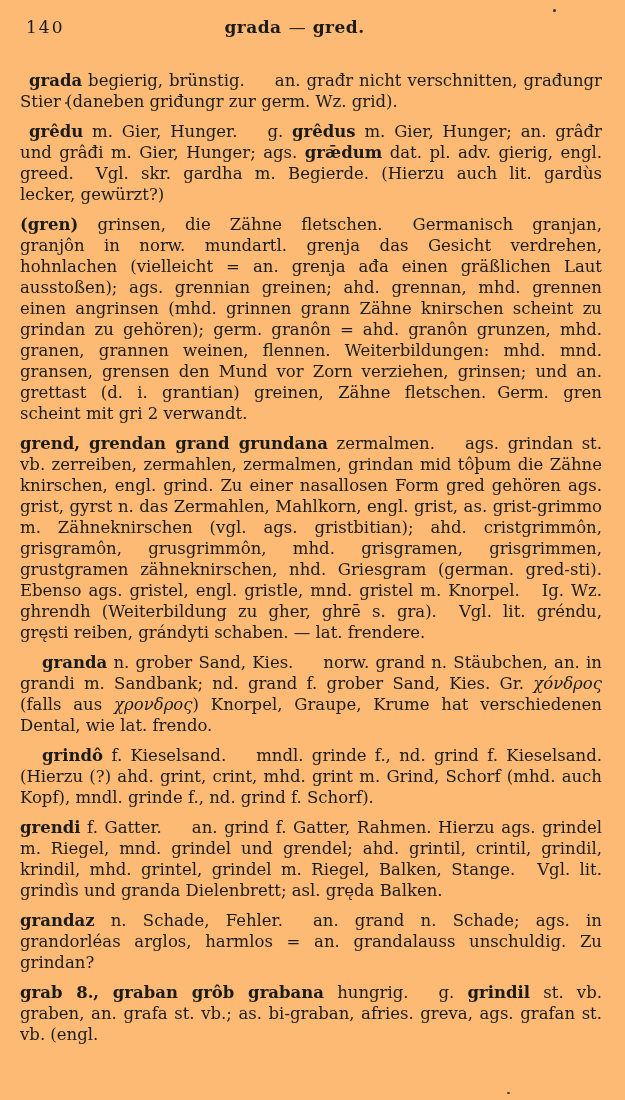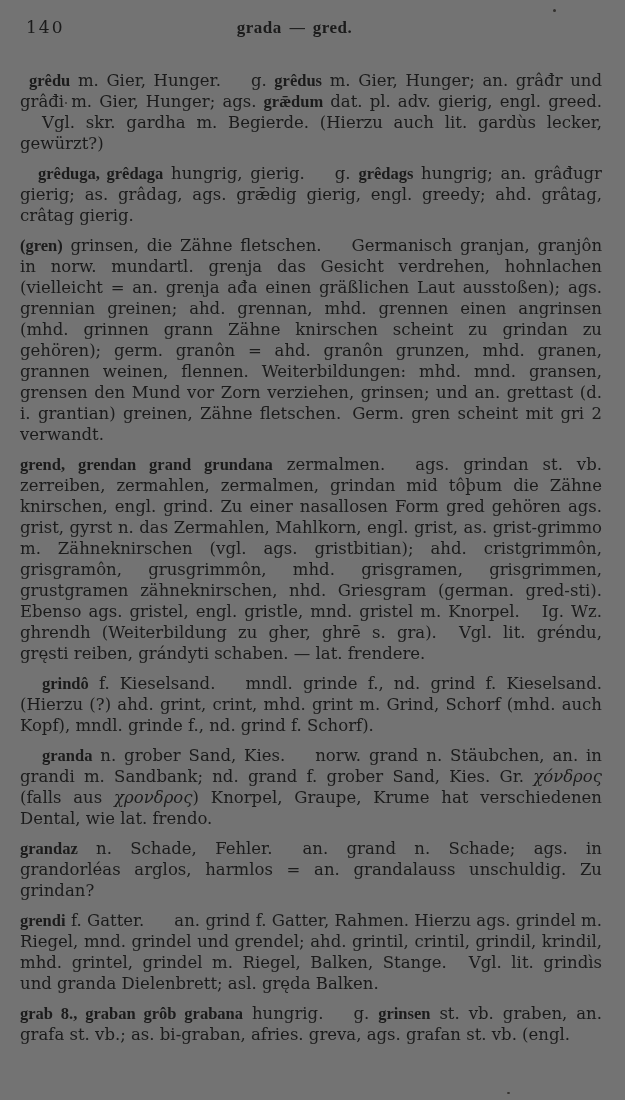--- a/index.html
+++ b/index.html
@@ -1,71 +1,71 @@
 <!DOCTYPE html>
 <html><head>
 <meta charset="utf-8">
 <title>140 grada — grab.</title>
 <style>
   html,body{margin:0;padding:0;}
   body{width:625px;height:1100px;background:#f4f2ec;}
   .page{
     position:relative;width:625px;height:1100px;box-sizing:border-box;
-    background:#737373;color:#1b1b1b;overflow:hidden;
+    background:#fdba74;color:#1b1b1b;overflow:hidden;
     font-family:"DejaVu Serif", serif;
     font-size:16.5px;line-height:21px;
   }
   .running-head{position:relative;height:44px;}
   .page-num{position:absolute;left:26px;top:17px;font-size:17px;letter-spacing:2px;}
   .head-center{position:absolute;left:0;right:36px;top:17px;text-align:center;font-size:17px;}
   .head-center .b{letter-spacing:0.5px;}
   .head-sep{margin:0 7px;}
   .entries{padding:26px 23px 0 20px;text-align:justify;}
   p.entry{margin:0;padding:0;}
   .entry + .entry{margin-top:9px;}
   .ind-a{margin-left:28px;text-indent:9px;}
   .ind-b{margin-left:52px;text-indent:18px;}
   .ind-c{margin-left:20px;text-indent:22px;}
-  .b{font-weight:bold;font-family:Liberation Serif, serif;}
+  .b{font-weight:bold;}
   .gk{font-style:italic;}
   .gap{display:inline-block;width:30px;}
   .gap-md{display:inline-block;width:22px;}
   .gap-sm{display:inline-block;width:11px;}
   .speck{position:absolute;background:#33312e;border-radius:50%;}
 </style>
 </head>
 <body>
 
 <div class="page">
 
   <header class="running-head">
     <span class="page-num">140</span>
     <span class="head-center"><span class="b">grada</span><span class="head-sep">—</span><span class="b">gred.</span></span>
   </header>
 
   <main class="entries">
 
+    <p class="entry ind-a"><span class="b">grada</span><span> begierig, brünstig.</span><span class="gap"></span><span>an. građr nicht verschnitten, građungr Stier (daneben griđungr zur germ. Wz. grid).</span></p>
 
     <p class="entry ind-a"><span class="b">grêdu</span><span> m. Gier, Hunger.</span><span class="gap"></span><span>g. </span><span class="b">grêdus</span><span> m. Gier, Hunger; an. grâđr und grâđi m. Gier, Hunger; ags. </span><span class="b">grǣdum</span><span> dat. pl. adv. gierig, engl. greed.</span><span class="gap-md"></span><span>Vgl. skr. gardha m. Begierde. (Hierzu auch lit. gardùs lecker, gewürzt?)</span></p>
 
-    <p class="entry ind-b"><span class="b">grêduga, grêdaga</span><span> hungrig, gierig.</span><span class="gap"></span><span>g. </span><span class="b">grêdags</span><span> hungrig; an. grâđugr gierig; as. grâdag, ags. grǣdig gierig, engl. greedy; ahd. grâtag, crâtag gierig.</span></p>
 
     <p class="entry"><span class="b">(gren)</span><span> grinsen, die Zähne fletschen.</span><span class="gap"></span><span>Germanisch granjan, granjôn in norw. mundartl. grenja das Gesicht verdrehen, hohnlachen (vielleicht = an. grenja ađa einen gräßlichen Laut ausstoßen); ags. grennian greinen; ahd. grennan, mhd. grennen einen angrinsen (mhd. grinnen grann Zähne knirschen scheint zu grindan zu gehören); germ. granôn = ahd. granôn grunzen, mhd. granen, grannen weinen, flennen. Weiterbildungen: mhd. mnd. gransen, grensen den Mund vor Zorn verziehen, grinsen; und an. grettast (d. i. grantian) greinen, Zähne fletschen.</span><span class="gap-sm"></span><span>Germ. gren scheint mit gri 2 verwandt.</span></p>
 
     <p class="entry"><span class="b">grend, grendan grand grundana</span><span> zermalmen.</span><span class="gap"></span><span>ags. grindan st. vb. zerreiben, zermahlen, zermalmen, grindan mid tôþum die Zähne knirschen, engl. grind. Zu einer nasallosen Form gred gehören ags. grist, gyrst n. das Zermahlen, Mahlkorn, engl. grist, as. grist-grimmo m. Zähneknirschen (vgl. ags. gristbitian); ahd. cristgrimmôn, grisgramôn, grusgrimmôn, mhd. grisgramen, grisgrimmen, grustgramen zähneknirschen, nhd. Griesgram (german. gred-sti). Ebenso ags. gristel, engl. gristle, mnd. gristel m. Knorpel.</span><span class="gap-md"></span><span>Ig. Wz. ghrendh (Weiterbildung zu gher, ghrē s. gra).</span><span class="gap-md"></span><span>Vgl. lit. gréndu, gręsti reiben, grándyti schaben. — lat. frendere.</span></p>
 
+    <p class="entry ind-c"><span class="b">granda</span><span> n. grober Sand, Kies.</span><span class="gap"></span><span>norw. grand n. Stäubchen, an. in grandi m. Sandbank; nd. grand f. grober Sand, Kies. Gr. </span><span class="gk">χόνδρος</span><span> (falls aus </span><span class="gk">χρονδρος</span><span>) Knorpel, Graupe, Krume hat verschiedenen Dental, wie lat. frendo.</span></p>
+
     <p class="entry ind-c"><span class="b">grindô</span><span> f. Kieselsand.</span><span class="gap"></span><span>mndl. grinde f., nd. grind f. Kieselsand. (Hierzu (?) ahd. grint, crint, mhd. grint m. Grind, Schorf (mhd. auch Kopf), mndl. grinde f., nd. grind f. Schorf).</span></p>
 
-    <p class="entry ind-c"><span class="b">granda</span><span> n. grober Sand, Kies.</span><span class="gap"></span><span>norw. grand n. Stäubchen, an. in grandi m. Sandbank; nd. grand f. grober Sand, Kies. Gr. </span><span class="gk">χόνδρος</span><span> (falls aus </span><span class="gk">χρονδρος</span><span>) Knorpel, Graupe, Krume hat verschiedenen Dental, wie lat. frendo.</span></p>
+    <p class="entry"><span class="b">grendi</span><span> f. Gatter.</span><span class="gap"></span><span>an. grind f. Gatter, Rahmen. Hierzu ags. grindel m. Riegel, mnd. grindel und grendel; ahd. grintil, crintil, grindil, krindil, mhd. grintel, grindel m. Riegel, Balken, Stange.</span><span class="gap-md"></span><span>Vgl. lit. grindìs und granda Dielenbrett; asl. gręda Balken.</span></p>
 
     <p class="entry"><span class="b">grandaz</span><span> n. Schade, Fehler.</span><span class="gap"></span><span>an. grand n. Schade; ags. in grandorléas arglos, harmlos = an. grandalauss unschuldig. Zu grindan?</span></p>
 
-    <p class="entry"><span class="b">grendi</span><span> f. Gatter.</span><span class="gap"></span><span>an. grind f. Gatter, Rahmen. Hierzu ags. grindel m. Riegel, mnd. grindel und grendel; ahd. grintil, crintil, grindil, krindil, mhd. grintel, grindel m. Riegel, Balken, Stange.</span><span class="gap-md"></span><span>Vgl. lit. grindìs und granda Dielenbrett; asl. gręda Balken.</span></p>
-
-    <p class="entry"><span class="b">grab 8., graban grôb grabana</span><span> hungrig.</span><span class="gap"></span><span>g. </span><span class="b">grinsen</span><span> st. vb. graben, an. grafa st. vb.; as. bi-graban, afries. greva, ags. grafan st. vb. (engl.</span></p>
+    <p class="entry"><span class="b">grab 8., graban grôb grabana</span><span> hungrig.</span><span class="gap"></span><span>g. </span><span class="b">grindil</span><span> st. vb. graben, an. grafa st. vb.; as. bi-graban, afries. greva, ags. grafan st. vb. (engl.</span></p>
 
   </main>
 
   <div class="speck" style="left:553px;top:9px;width:3px;height:3px;"></div>
   <div class="speck" style="left:65px;top:102px;width:2px;height:2px;"></div>
   <div class="speck" style="left:507px;top:1092px;width:3px;height:2px;"></div>
 
 </div>
 
 </body></html>

